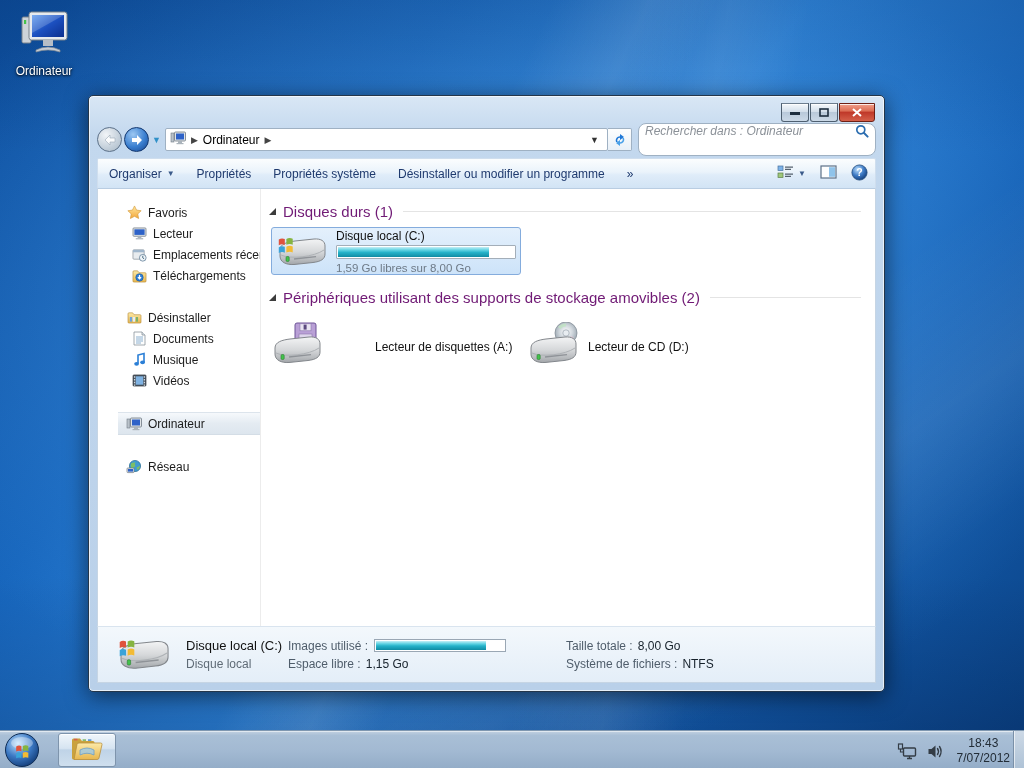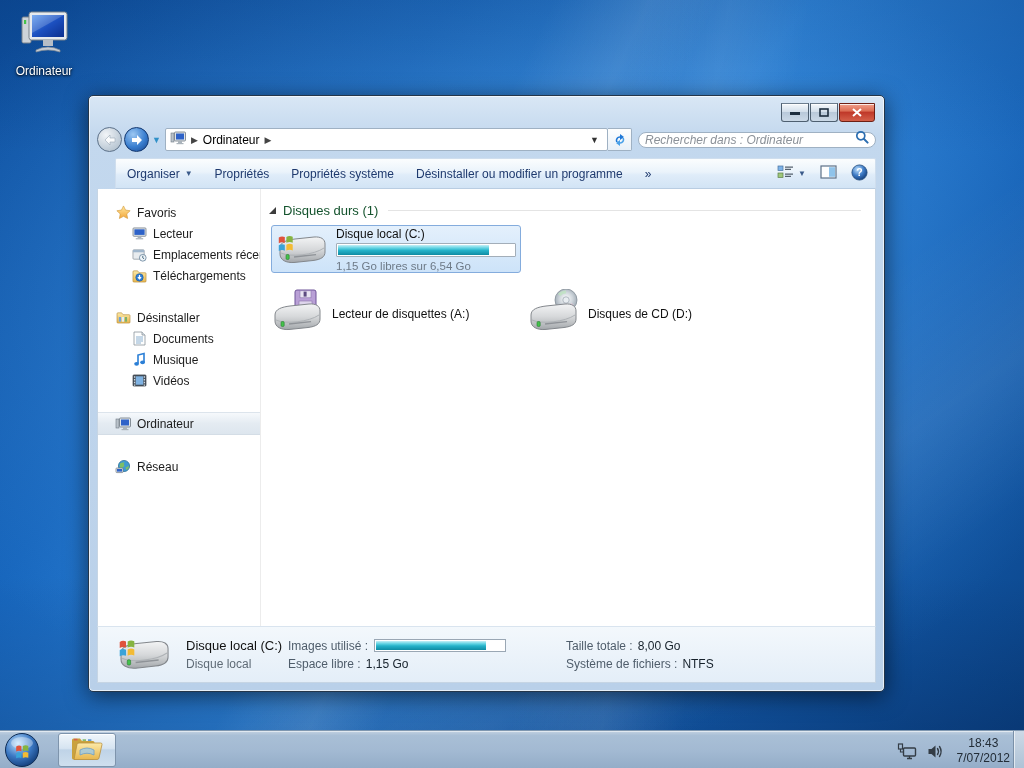--- a/index.html
+++ b/index.html
@@ -48,72 +48,72 @@
   .navbtn.back { background:radial-gradient(circle at 35% 30%, #f2f5f8, #c3cfda 60%, #a9b8c6); }
   .navbtn.fwd { margin-left:2px;
     background:radial-gradient(circle at 35% 28%, #9cc7f2, #3a7fd0 55%, #16448e); border-color:#12376f; }
   .nav-chev { font-size:9px; color:#2f90c8; margin:0 4px 0 3px; }
   .addrbar { flex:1 1 auto; height:23px; background:#fff; border:1px solid #9fb1c3; border-radius:2px;
     display:flex; align-items:center; padding:0 4px; }
   .crumb-arrow { font-size:9px; color:#444; margin:0 5px; }
   .addr-drop { margin-left:auto; font-size:9px; color:#333; padding:0 4px; }
   .refreshbtn { width:24px; height:23px; border:1px solid #9fb1c3; border-left:none; border-radius:0 2px 2px 0;
     background:linear-gradient(180deg,#fdfefe,#e8f0f8); display:flex; align-items:center; justify-content:center; }
-  .searchbox { width:238px; height:16px; margin-left:6px; background:#fff; border:1px solid #9fb1c3;
-    border-radius:8px; display:flex; align-items:flex-end; padding:0 6px; flex:0 0 auto; }
+  .searchbox { width:238px; height:33px; margin-left:6px; background:#fff; border:1px solid #9fb1c3;
+    border-radius:8px; display:flex; align-items:flex-start; padding:0 6px; flex:0 0 auto; }
   .searchbox .ph { color:#8b9198; font-style:italic; flex:1; font-size:12px;
     white-space:nowrap; overflow:hidden; }
 
   
-  .toolbar { position:absolute; top:62px; left:26px; right:8px; height:31px;
+  .toolbar { position:absolute; top:62px; left:8px; right:8px; height:31px;
     background:linear-gradient(180deg,#fbfdfe 0%,#eaf3fb 45%,#dfecf9 55%,#d2e4f5 100%);
     border:1px solid #cfdeee; border-bottom-color:#b9cde2; display:flex; align-items:center;
     border-radius:2px 2px 0 0; }
   .tbitem { color:#1f3a6e; padding:0 11px; height:24px; display:flex; align-items:center;
     white-space:nowrap; cursor:pointer; border-radius:3px; }
   .tbitem .darr { font-size:8px; margin-left:5px; color:#3a5a8a; }
   .tb-right { margin-left:auto; display:flex; align-items:center; }
   .tb-iconbtn { display:flex; align-items:center; padding:0 7px; height:24px; cursor:pointer; }
   .tb-iconbtn .darr { font-size:8px; margin-left:4px; color:#3a5a8a; }
 
   
   .winbody { position:absolute; top:93px; left:8px; right:8px; bottom:64px;
     background:#fff; border:1px solid #c6d5e4; border-top:none; display:flex; overflow:hidden; }
   .sidebar { width:162px; flex:0 0 auto; padding-top:13px; overflow:hidden; }
   .nav-item { height:21px; display:flex; align-items:center; white-space:nowrap; cursor:pointer; }
   .nav-item .ico { width:16px; height:16px; flex:0 0 auto; margin-right:6px; display:flex;
     align-items:center; justify-content:center; }
-  .nav-item.lvl0 { padding-left:17px; }
+  .nav-item.lvl0 { padding-left:8px;margin-left:20px; }
   .nav-item.lvl1 { padding-left:33px; }
   .nav-item .t { color:#1c1c1c; overflow:hidden; }
   .nav-gap { height:21px; }
   .nav-item.selected { background:linear-gradient(180deg,#f6f9fc,#e4ebf2 50%,#dde6ee);
     border-top:1px solid #dce4ec; border-bottom:1px solid #d4dde6; height:23px; }
 
   .content { flex:1 1 auto; border-left:1px solid #ececec; padding:14px 10px 0 8px; overflow:hidden; }
   .grp-hdr { display:flex; align-items:center; margin-bottom:7px; }
   .grp-hdr .tri { width:7px; height:7px; margin-right:7px; flex:0 0 auto; }
-  .grp-hdr .gt { color:#14532d; font-size:13px; white-space:nowrap; }
+  .grp-hdr .gt { color:#701a75; font-size:15px; white-space:nowrap; }
   .grp-hdr .rule { flex:1 1 auto; height:1px; background:#e4e4e4; margin-left:10px; margin-right:4px; }
 
   .drive-tile { width:250px; height:48px; display:flex; align-items:center; padding:2px 4px;
     background:linear-gradient(180deg,#e4f0fc,#cde3f9); border:1px solid #84acdd; border-radius:3px;
     margin:2px 0 14px 2px; cursor:pointer; }
   .drive-tile .dicon { flex:0 0 auto; margin-right:8px; }
   .drive-meta { flex:1 1 auto; min-width:0; }
   .drive-name { color:#111; margin-bottom:2px; }
   .capbar { height:14px; border:1px solid #a3aeb9; background:#fff; border-radius:1px;
     padding:1px; margin-bottom:3px; }
   .capbar .fill { height:100%;
     background:linear-gradient(180deg,#c5eff6 0%,#62d3e3 30%,#25b2c9 55%,#0f8ba3 100%); }
   .drive-free { color:#6e7a87; font-size:11.5px; }
 
   .devrow { display:flex; margin:16px 0 0 2px; }
   .devitem { display:flex; align-items:center; cursor:pointer; }
-  .devitem.first { width:256px; }
+  .devitem.first { width:256px;gap:43px; }
   .devitem .dicon { margin-right:9px; flex:0 0 auto; }
   .devitem .dn { color:#111; }
 
   
   .details { position:absolute; left:8px; right:8px; bottom:8px; height:57px;
     background:linear-gradient(180deg,#f3f8fc 0%,#e4eef8 100%);
     border:1px solid #c6d5e4; border-top:1px solid #d9e4ef; display:flex; align-items:center; }
   .det-icon { margin:0 14px 0 18px; flex:0 0 auto; }
   .det-grid { display:grid; grid-template-columns:102px 240px auto; grid-auto-rows:18px;
     align-items:center; column-gap:0; }
@@ -459,24 +459,31 @@
               <g transform="translate(2,8) scale(1.55)">
                   <use href="#winflag"></use>
                 </g>
             </svg>
           </span>
           <div class="drive-meta">
             <div class="drive-name">Disque local (C:)</div>
             <div class="capbar">
               <div class="fill" style="width: 85.6%;"></div>
             </div>
-            <div class="drive-free">1,15 Go libres sur 6,54 Go</div>
+            <div class="drive-free">1,59 Go libres sur 8,00 Go</div>
           </div>
         </div>
 
+        <div class="grp-hdr">
+          <svg class="tri" viewBox="0 0 7 7">
+              <polygon points="7,0 7,7 0,7" fill="#3c3c3c"></polygon>
+            </svg>
+          <span class="gt">Périphériques utilisant des supports de stockage amovibles (2)</span>
+          <span class="rule"></span>
+        </div>
 
         <div class="devrow">
           <div class="devitem first">
             <span class="dicon">
               <svg width="52" height="46" viewBox="0 0 52 46">
                 <g transform="translate(24,0)">
                   <rect x="0" y="1" width="21" height="21" rx="2" fill="#b9a0d6" stroke="#6e5498" stroke-width="1"></rect>
                   <rect x="5" y="1.8" width="11" height="7" fill="#e9e4f2" stroke="#8a76ab" stroke-width=".6"></rect>
                   <rect x="8.6" y="2.6" width="3" height="5" fill="#5d4b80"></rect>
                   <rect x="4" y="12" width="13" height="8" fill="#ded5ec" stroke="#8a76ab" stroke-width=".6"></rect>
@@ -495,21 +502,21 @@
                   <circle cx="12" cy="11" r="11" fill="url(#gdisc)" stroke="#858f98" stroke-width=".8"></circle>
                   <circle cx="12" cy="11" r="3.2" fill="#e8edf1" stroke="#9aa4ad" stroke-width=".7"></circle>
                   <path d="M4 5 A10 10 0 0 1 12 1.4 L12 4.6 A7 7 0 0 0 6.6 7 Z" fill="#bfe3c2" opacity=".8"></path>
                   <path d="M20 16 A10 10 0 0 1 13 20.6 L13 17.3 A7 7 0 0 0 17.4 14 Z" fill="#e9c9d8" opacity=".8"></path>
                 </g>
                 <g transform="translate(0,4)">
                     <use href="#drivebody"></use>
                   </g>
               </svg>
             </span>
-            <span class="dn">Disques de CD (D:)</span>
+            <span class="dn">Lecteur de CD (D:)</span>
           </div>
         </div>
       </div>
     </div>
 
     <div class="details">
       <span class="det-icon">
         <svg width="56" height="46" viewBox="0 0 52 44">
           <use href="#drivebody"></use>
           <g transform="translate(2,8) scale(1.55)">

